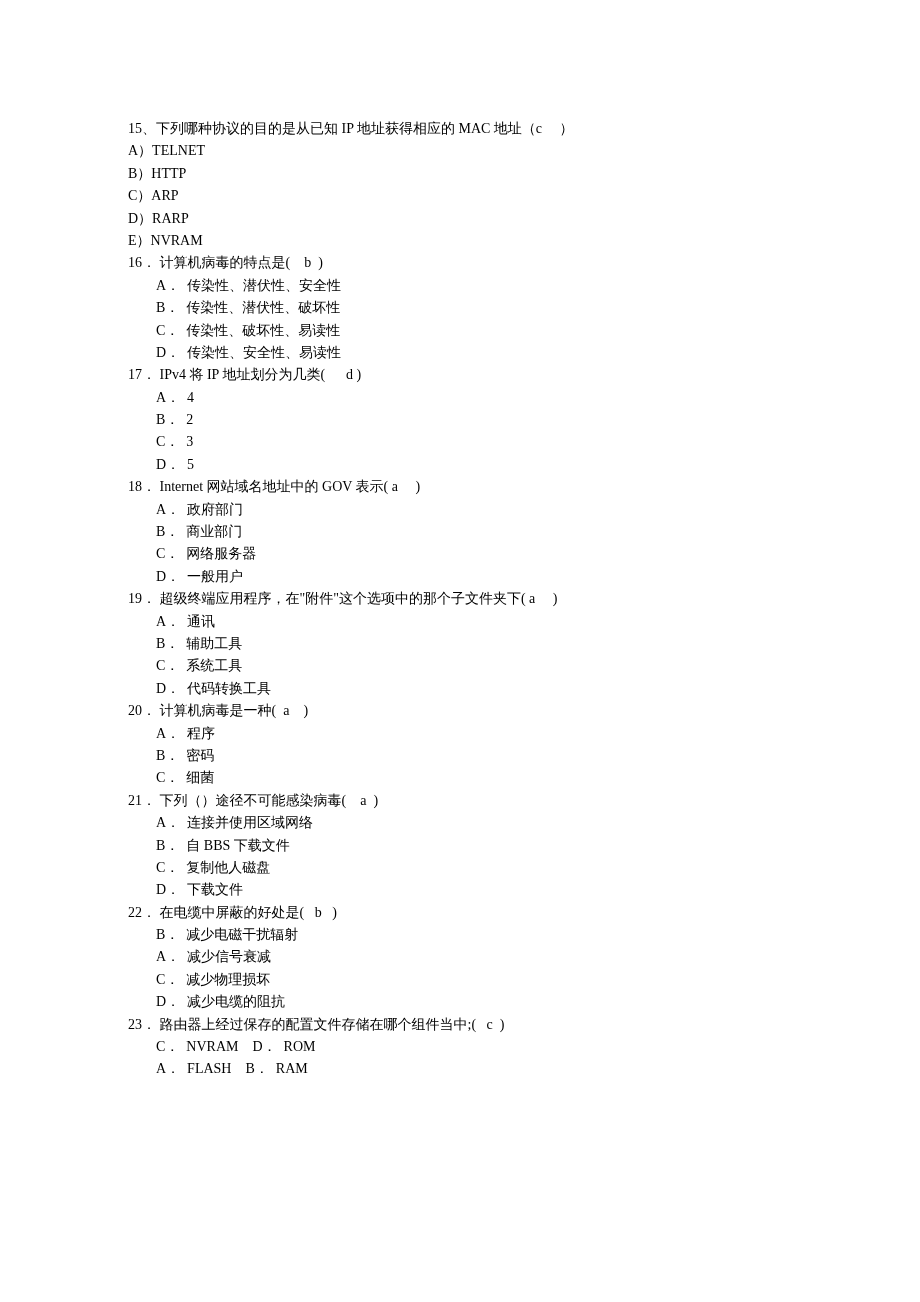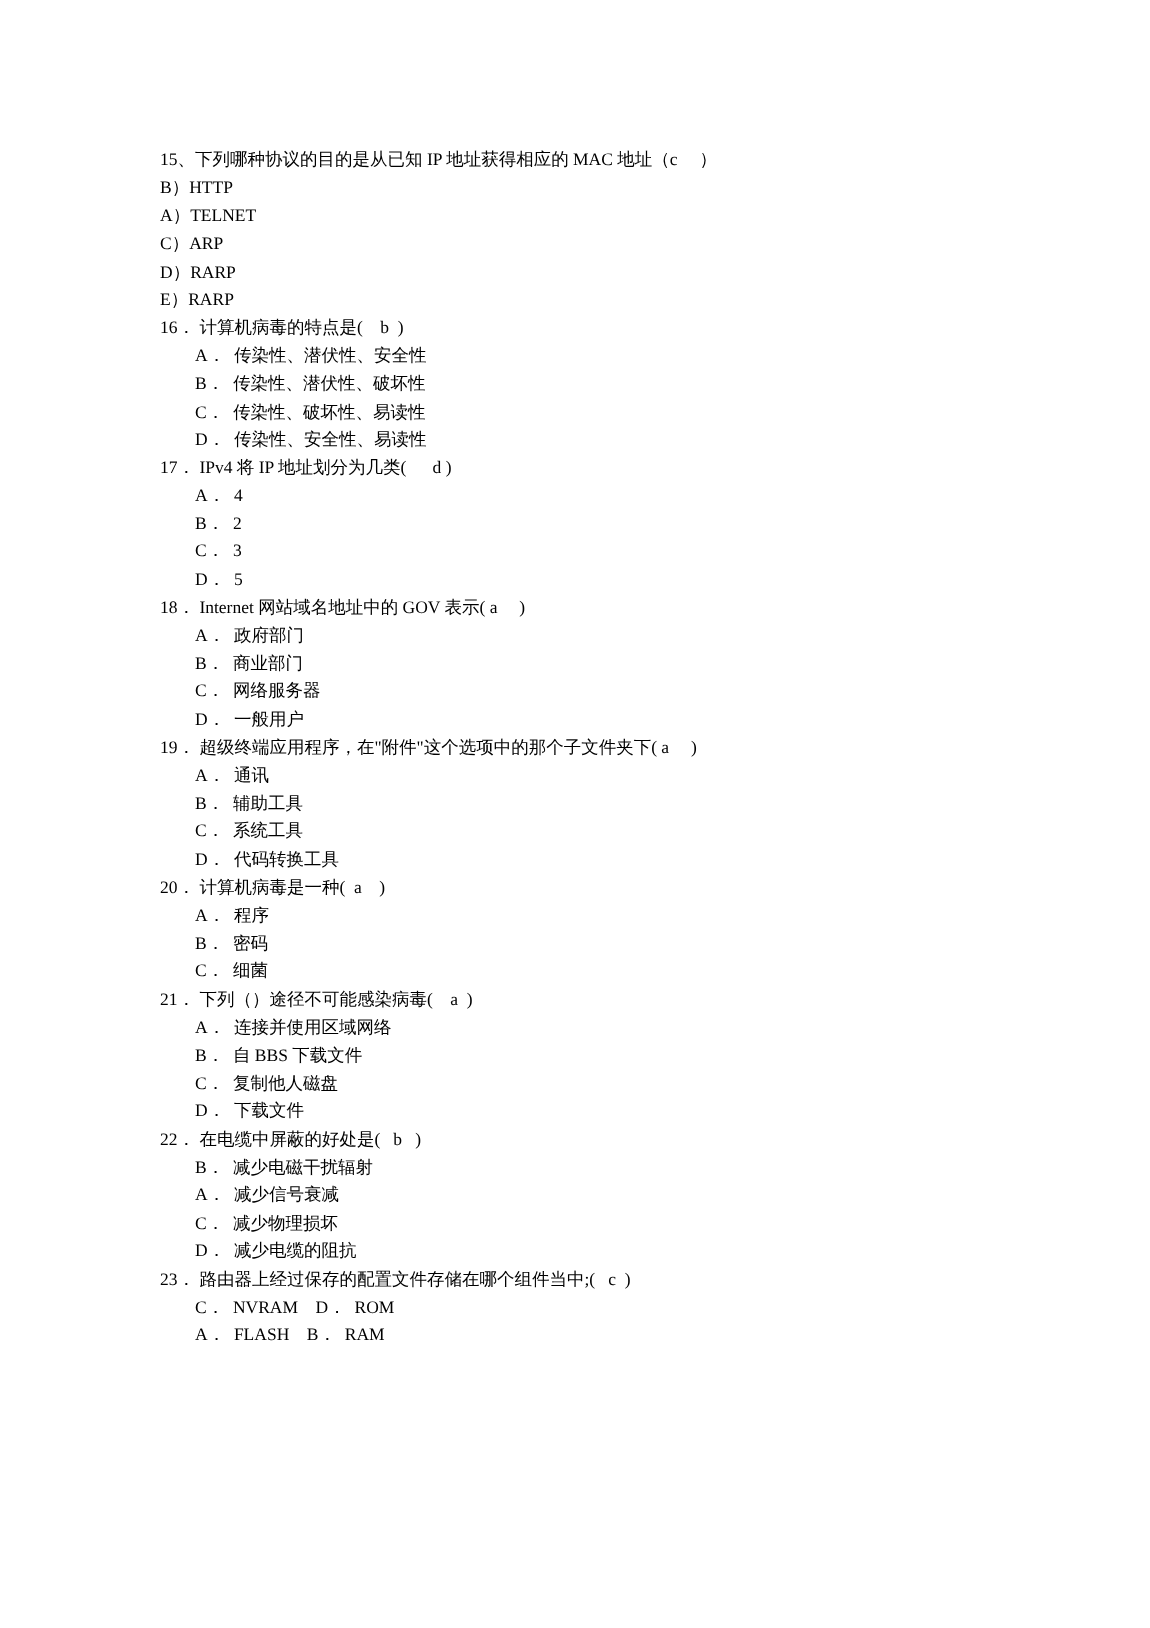--- a/index.html
+++ b/index.html
@@ -19,25 +19,25 @@
   .line {
     white-space: pre;
   }
   .indent1 { padding-left: 2em; }
 </style>
 </head>
 <body>
 
 <div class="page" id="page-root">
     <div class="line">15、下列哪种协议的目的是从已知 IP 地址获得相应的 MAC 地址（c     ）</div>
+    <div class="line">A）TELNET</div>
     <div class="line">B）HTTP</div>
-    <div class="line">A）TELNET</div>
     <div class="line">C）ARP</div>
     <div class="line">D）RARP</div>
-    <div class="line">E）RARP</div>
+    <div class="line">E）NVRAM</div>
     <div class="line">16． 计算机病毒的特点是(    b  )</div>
     <div class="line indent1">A．  传染性、潜伏性、安全性</div>
     <div class="line indent1">B．  传染性、潜伏性、破坏性</div>
     <div class="line indent1">C．  传染性、破坏性、易读性</div>
     <div class="line indent1">D．  传染性、安全性、易读性</div>
     <div class="line">17． IPv4 将 IP 地址划分为几类(      d )</div>
     <div class="line indent1">A．  4</div>
     <div class="line indent1">B．  2</div>
     <div class="line indent1">C．  3</div>
     <div class="line indent1">D．  5</div>

